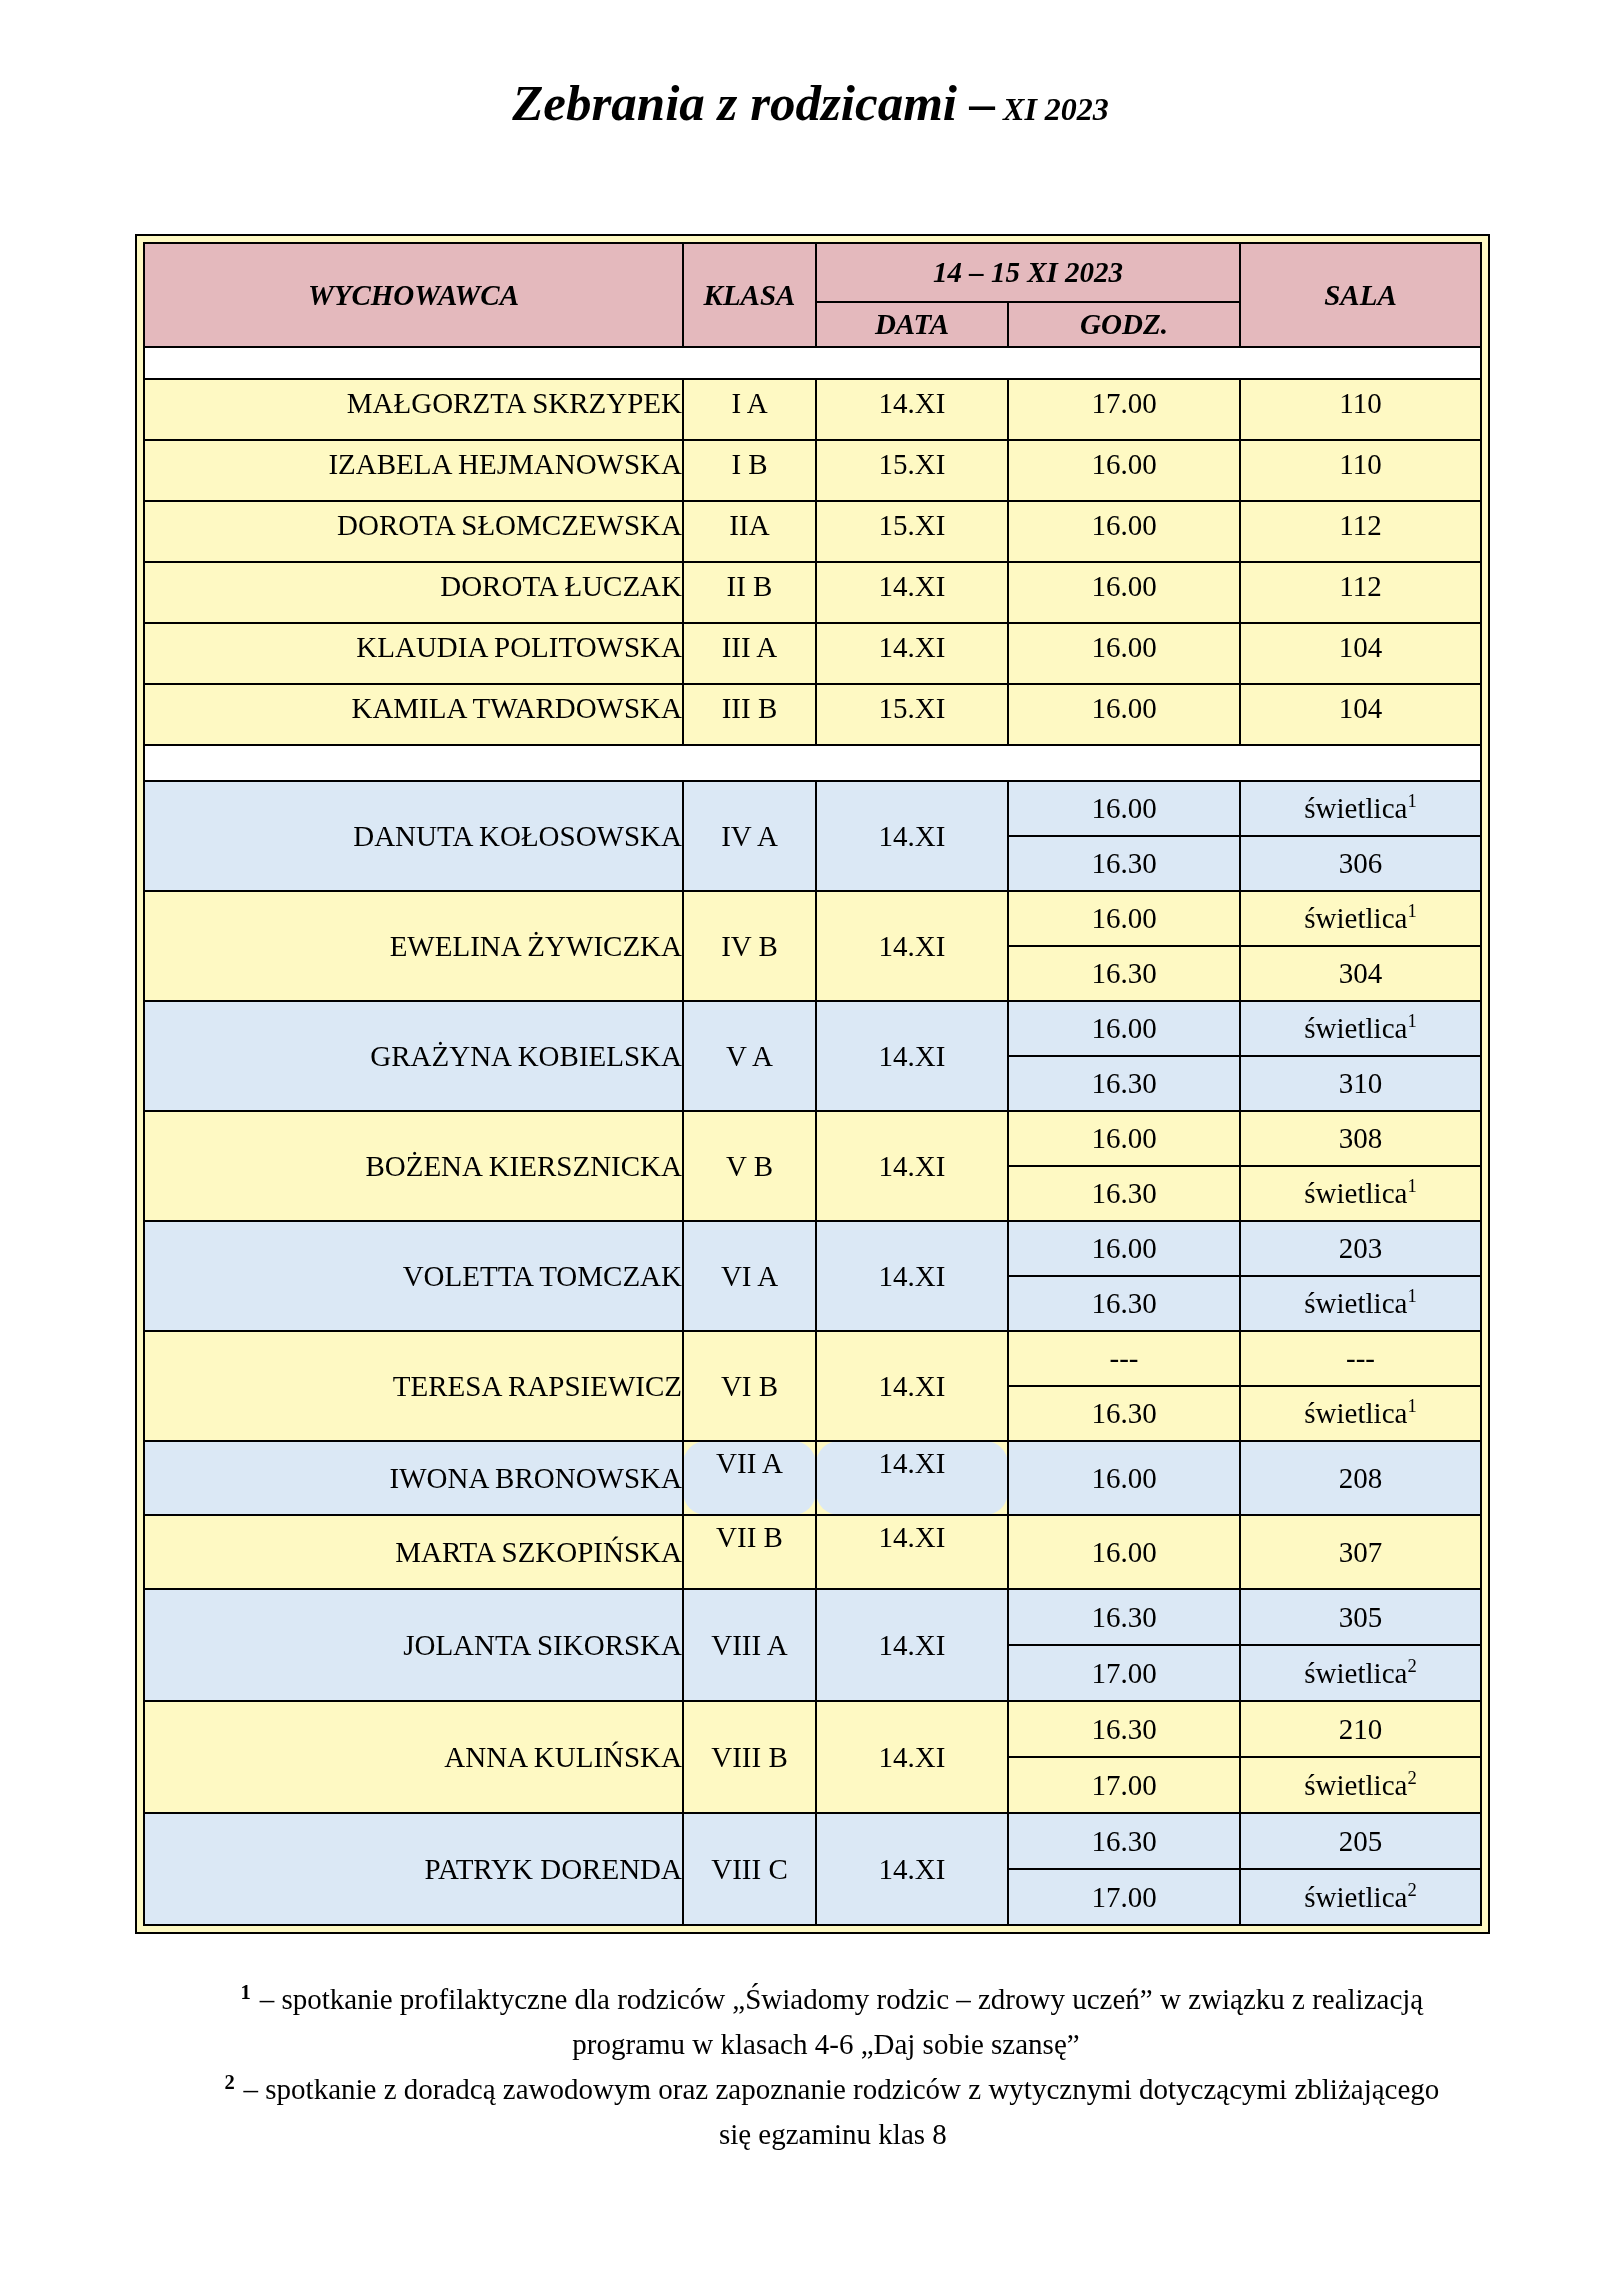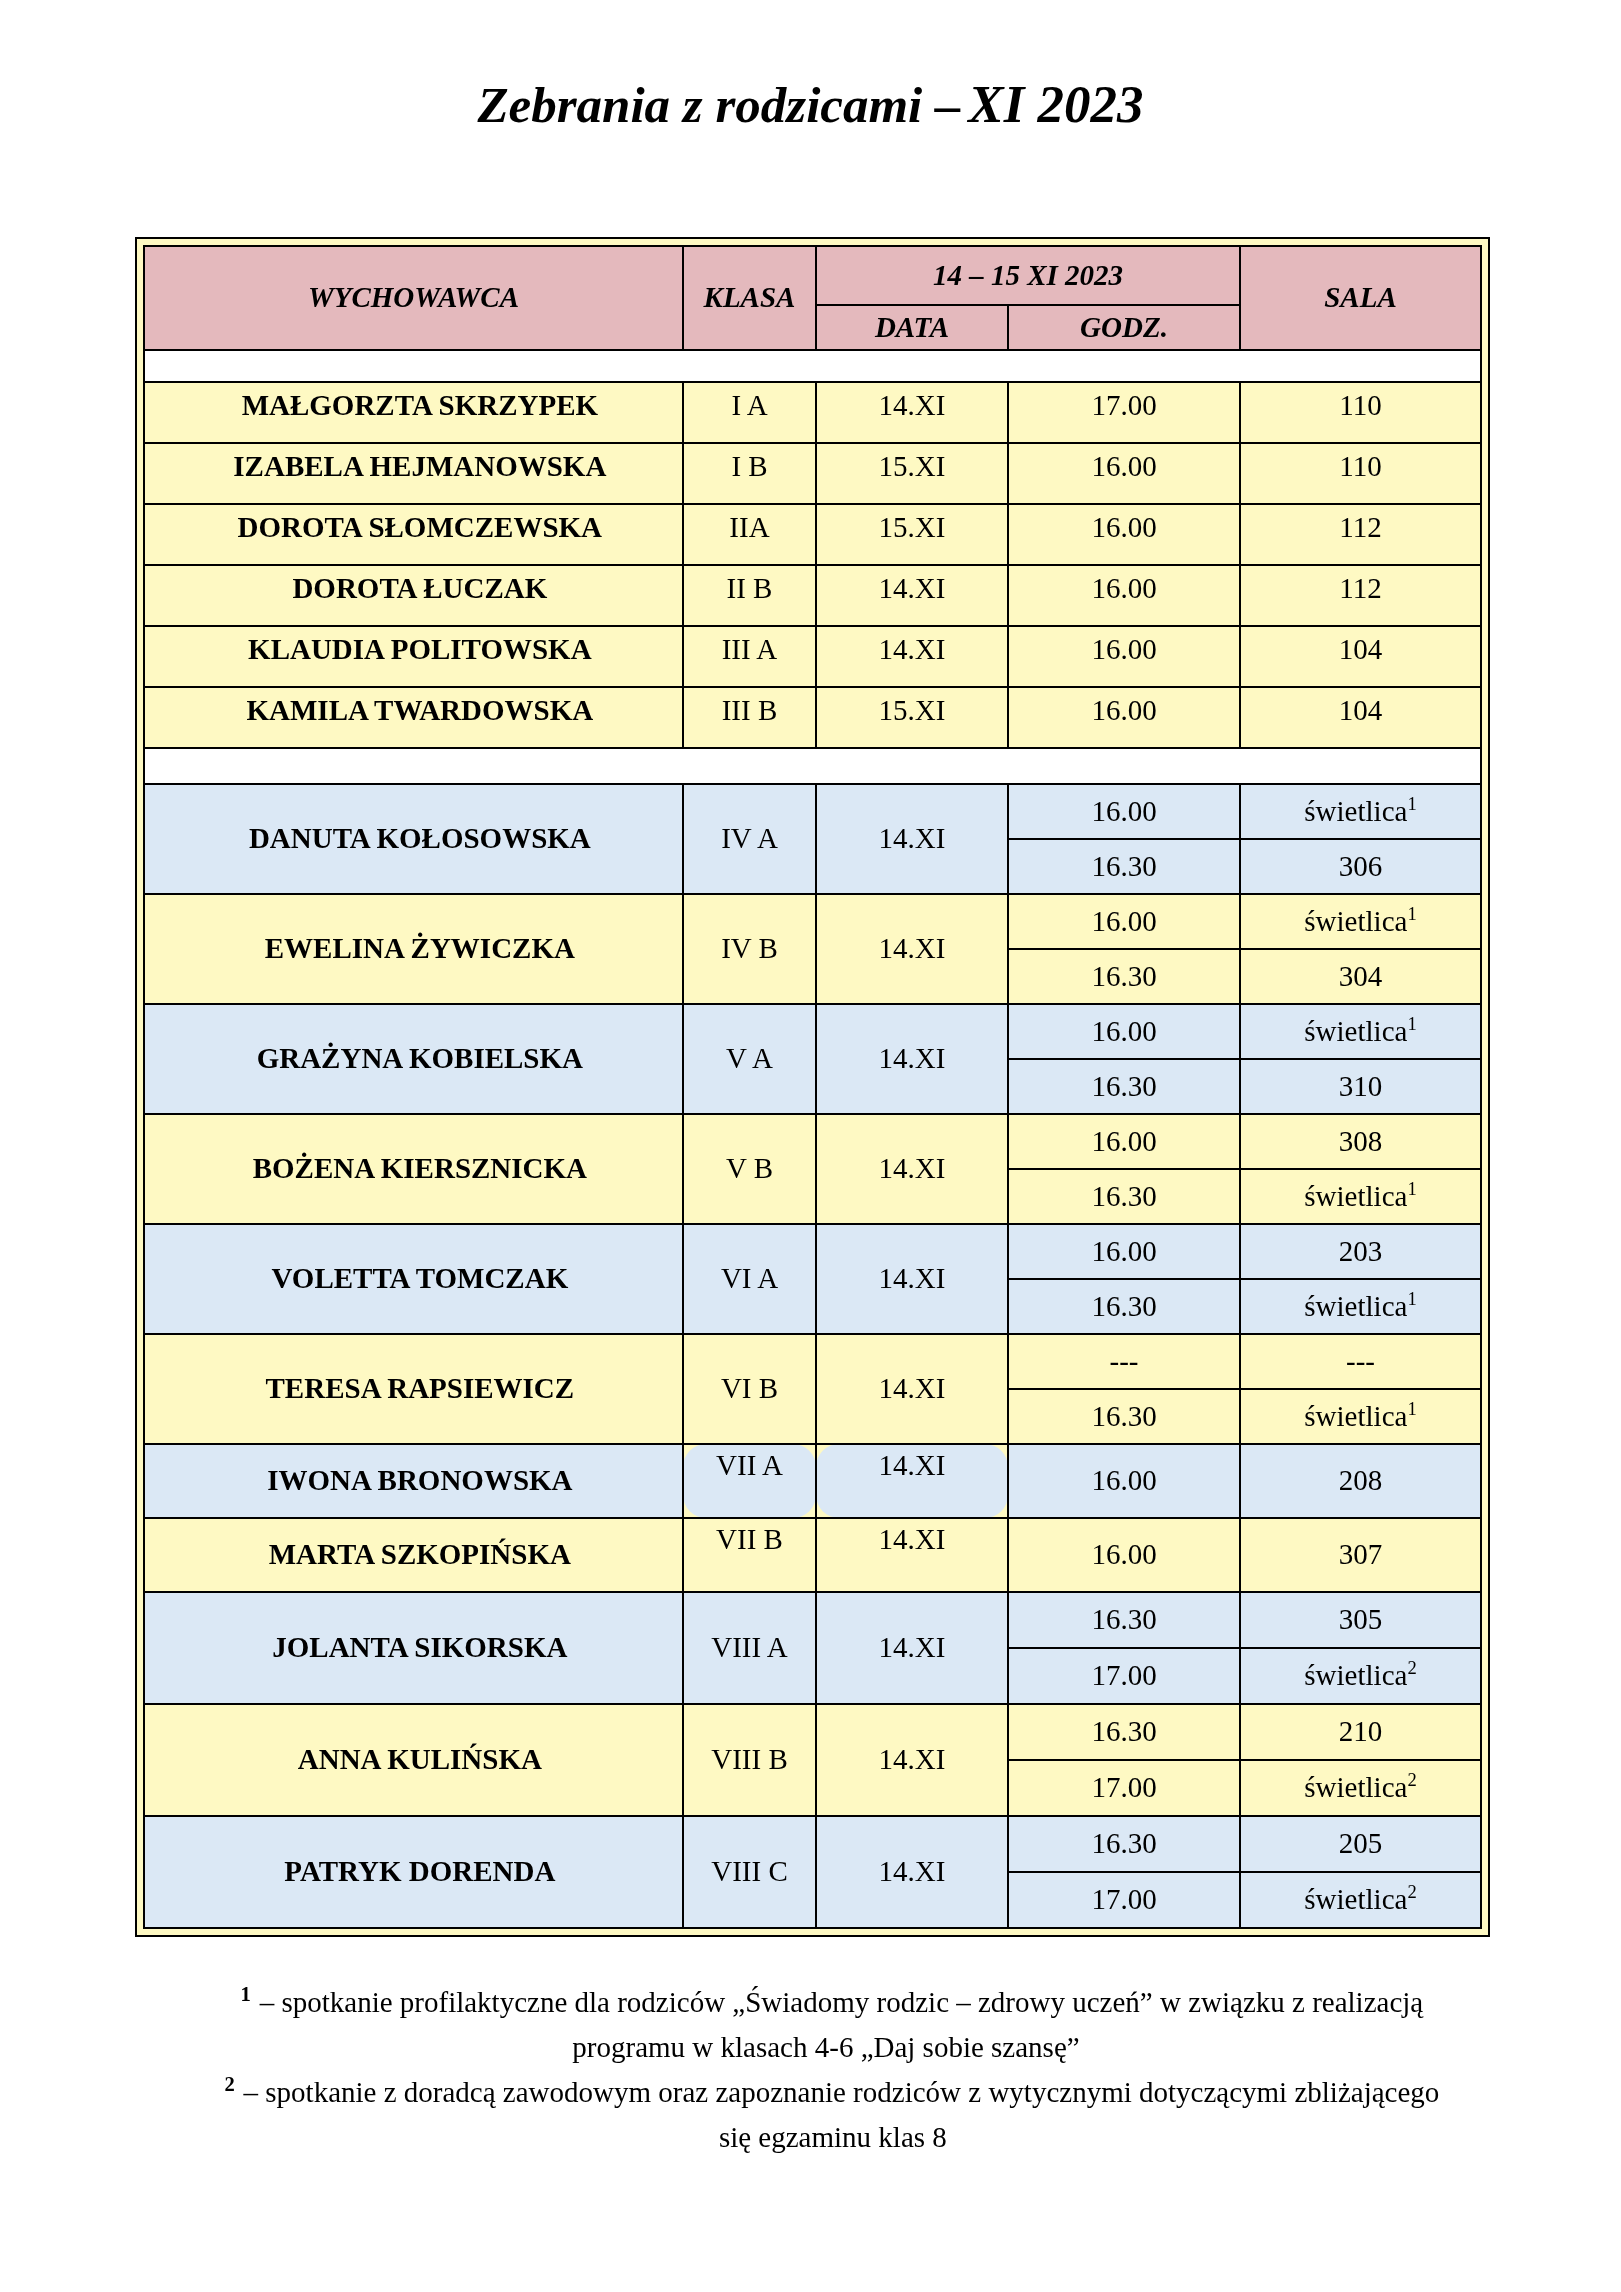--- a/index.html
+++ b/index.html
@@ -10,21 +10,21 @@
     font-family:"Liberation Serif", serif;
     position:relative;
   }
   
   h1.title {
     margin:0; padding-top:73px;
     text-align:center;
     font-style:italic; font-weight:bold;
     font-size:51px; line-height:1.2;
   }
-  h1.title .suffix { font-size:53px; margin-left:7.8px; }
+  h1.title .suffix { font-size:32px; margin-left:7.8px; }
 
   
   .twrap {
     margin:100px 0 0 135px;
     width:1355px;
     border:2.9px solid #000;
     padding:6px;
     background:#fef9c3;
   }
   table.sched {
@@ -44,21 +44,21 @@
     font-size:29px;
   }
   tr.h1 th { height:59px; }
   tr.h2 th { height:45px; }
   .sp1 td { height:32px; background:#fff; }
   .sp2 td { height:36px; background:#fff; }
   tr.ra td { height:61px; vertical-align:top; padding-top:6.9px; }
   tr.rb td { height:55px; vertical-align:middle; }
   tr.rc td { height:74px; vertical-align:middle; }
   tr.rd td { height:56px; vertical-align:middle; }
-  td.name { text-align:center; padding-left:12.7px;font-weight:bold; }
+  td.name { text-align:right; padding-left:12.7px; }
   tr.ra td.name { padding-left:12.7px; }
   .vt { vertical-align:top !important; padding-top:4.9px !important;border-radius:23px; }
   .alt td { background:#dbe8f5; }
   .rsup { font-size:18.6px; vertical-align:super; line-height:0; }
 
   
   .fnotes {
     margin:43px 0 8px 134px;
     width:1384px;
     font-size:29px;

